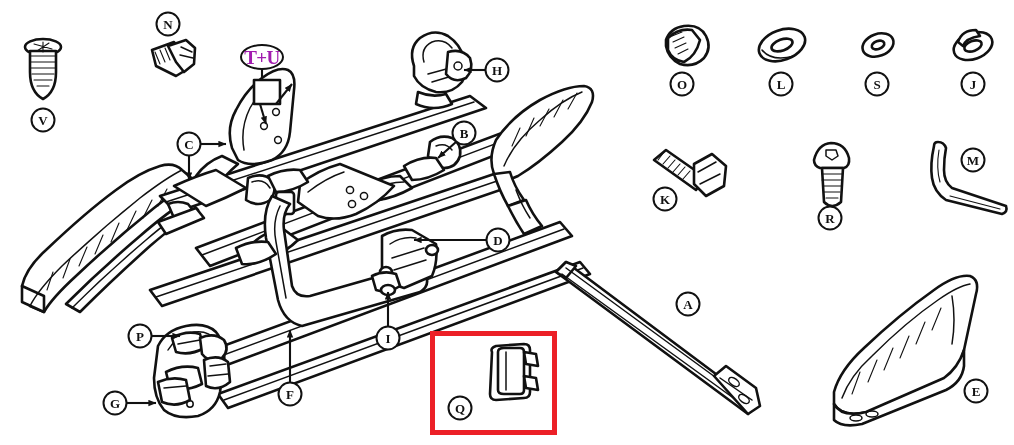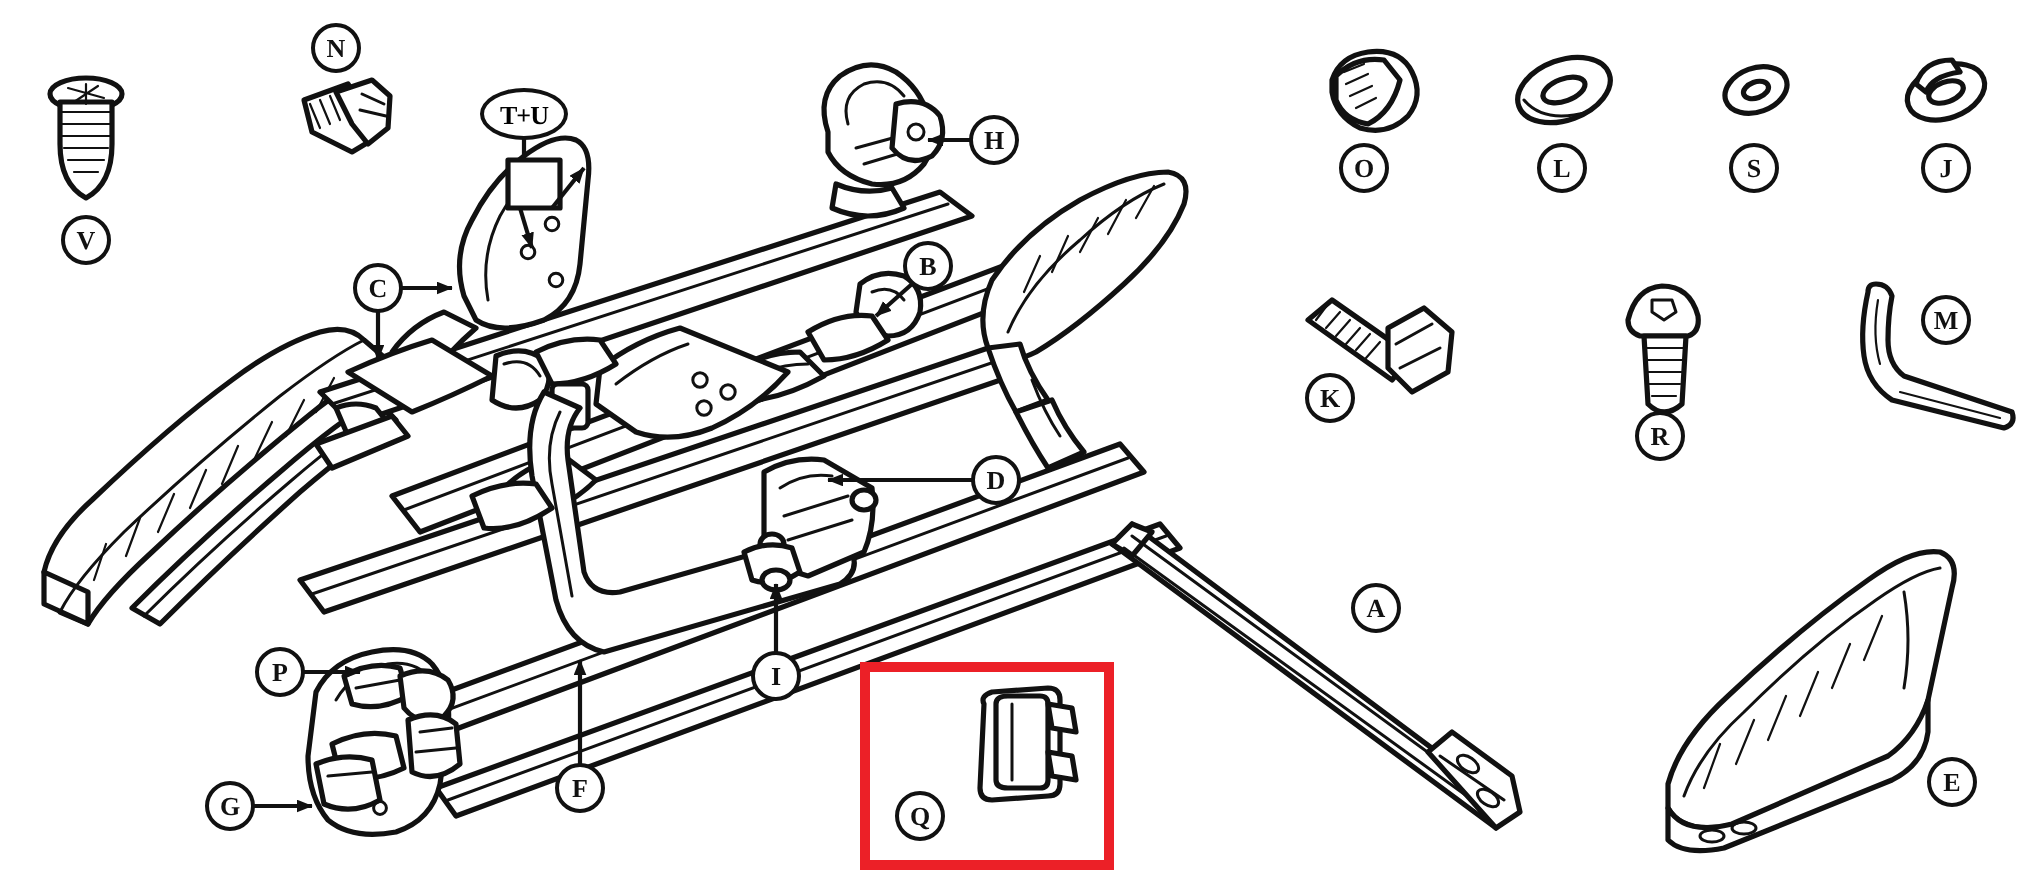--- a/index.html
+++ b/index.html
@@ -14,21 +14,21 @@
   .lbl{position:absolute;transform:translate(-50%,-50%);}
   .lbl-circle{
     width:21px;height:21px;border:2.4px solid #111;border-radius:50%;
     background:#fff;display:flex;align-items:center;justify-content:center;
     font-size:13px;font-weight:bold;color:#111;line-height:1;
     font-family:"Liberation Serif", serif;
   }
   .lbl-oval{
     width:40px;height:22px;border:2.4px solid #111;border-radius:50%;
     background:#fff;display:flex;align-items:center;justify-content:center;
-    font-size:13px;font-weight:bold;color:#000000;line-height:1;
+    font-size:19px;font-weight:bold;color:#a21caf;line-height:1;
     font-family:"Liberation Serif", serif;letter-spacing:-0.5px;
   }
   .hl-box{
     position:absolute;border:5px solid #ec2027;background:transparent;
     box-sizing:border-box;
   }
 </style>
 </head>
 <body>
 

